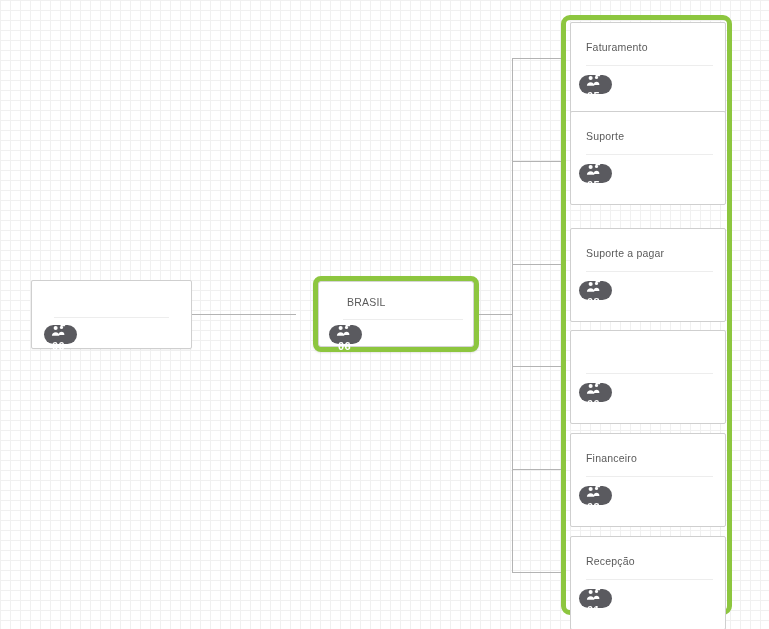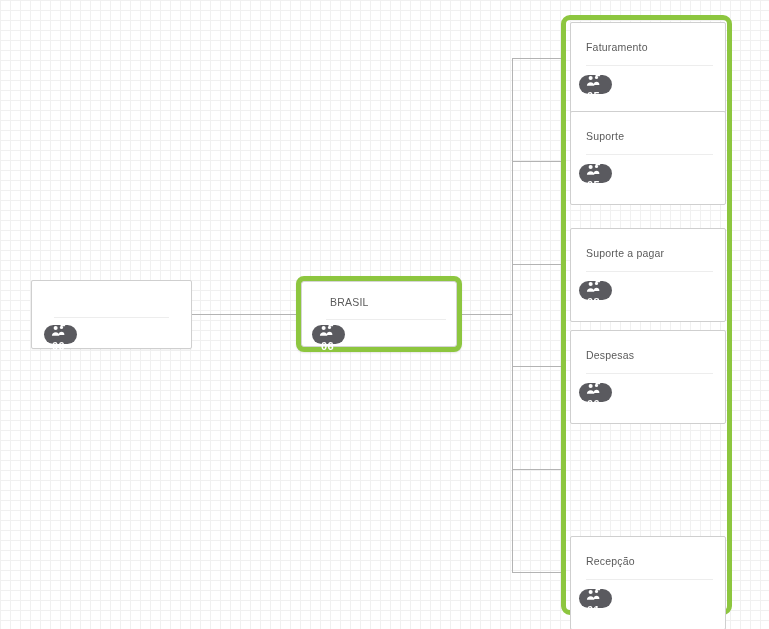--- a/index.html
+++ b/index.html
@@ -79,21 +79,21 @@
   
   #node-root {
     left: 31px;  top: 280px;
     width: 161px; height: 69px;
   }
   #node-root .node-sep { top: 36px; }
   #node-root .badge { left: 12px; top: 44px; }
 
   
   #node-brasil {
-    left: 296px; top: 276px;
+    left: 313px; top: 276px;
     width: 166px; height: 76px;
     border: 5px solid #8dc63f;
     border-radius: 8px;
     padding: 0;
     background: #8dc63f;
     box-shadow: 0 1px 2px rgba(0,0,0,0.10);
   }
   #node-brasil .inner {
     position: absolute;
     inset: 0;
@@ -230,36 +230,51 @@
           <circle cx="14.0" cy="3.2" r="2.1" fill="#ffffff"></circle>
           <path d="M10.4 12.0c.4-2.0 1.9-3.1 3.6-3.1 2.2 0 3.8 1.4 3.8 3.6v.8h-7.4z" fill="#ffffff"></path>
           <rect x="12.6" y="0" width="6.4" height="1.5" rx="0.7" fill="#ffffff"></rect>
         </svg>
       </span>
       <span>08</span>
     </div>
   </div>
 
   <div class="child" style="top:330px;">
-    <div class="node-title">Despesas</div>
     <div class="node-sep"></div>
     <div class="badge">
       <span>
         <svg width="15" height="12" viewBox="0 0 20 16" aria-hidden="true">
           <circle cx="6.2" cy="4.0" r="2.7" fill="#ffffff"></circle>
           <path d="M1.2 14.2c0-2.9 2.3-4.6 5-4.6s5 1.7 5 4.6z" fill="#ffffff"></path>
           <circle cx="14.0" cy="3.2" r="2.1" fill="#ffffff"></circle>
           <path d="M10.4 12.0c.4-2.0 1.9-3.1 3.6-3.1 2.2 0 3.8 1.4 3.8 3.6v.8h-7.4z" fill="#ffffff"></path>
           <rect x="12.6" y="0" width="6.4" height="1.5" rx="0.7" fill="#ffffff"></rect>
         </svg>
       </span>
       <span>00</span>
     </div>
   </div>
 
+  <div class="child" style="top:433px;">
+    <div class="node-title">Financeiro</div>
+    <div class="node-sep"></div>
+    <div class="badge">
+      <span>
+        <svg width="15" height="12" viewBox="0 0 20 16" aria-hidden="true">
+          <circle cx="6.2" cy="4.0" r="2.7" fill="#ffffff"></circle>
+          <path d="M1.2 14.2c0-2.9 2.3-4.6 5-4.6s5 1.7 5 4.6z" fill="#ffffff"></path>
+          <circle cx="14.0" cy="3.2" r="2.1" fill="#ffffff"></circle>
+          <path d="M10.4 12.0c.4-2.0 1.9-3.1 3.6-3.1 2.2 0 3.8 1.4 3.8 3.6v.8h-7.4z" fill="#ffffff"></path>
+          <rect x="12.6" y="0" width="6.4" height="1.5" rx="0.7" fill="#ffffff"></rect>
+        </svg>
+      </span>
+      <span>02</span>
+    </div>
+  </div>
 
   <div class="child" style="top:536px;">
     <div class="node-title">Recepção</div>
     <div class="node-sep"></div>
     <div class="badge">
       <span>
         <svg width="15" height="12" viewBox="0 0 20 16" aria-hidden="true">
           <circle cx="6.2" cy="4.0" r="2.7" fill="#ffffff"></circle>
           <path d="M1.2 14.2c0-2.9 2.3-4.6 5-4.6s5 1.7 5 4.6z" fill="#ffffff"></path>
           <circle cx="14.0" cy="3.2" r="2.1" fill="#ffffff"></circle>

